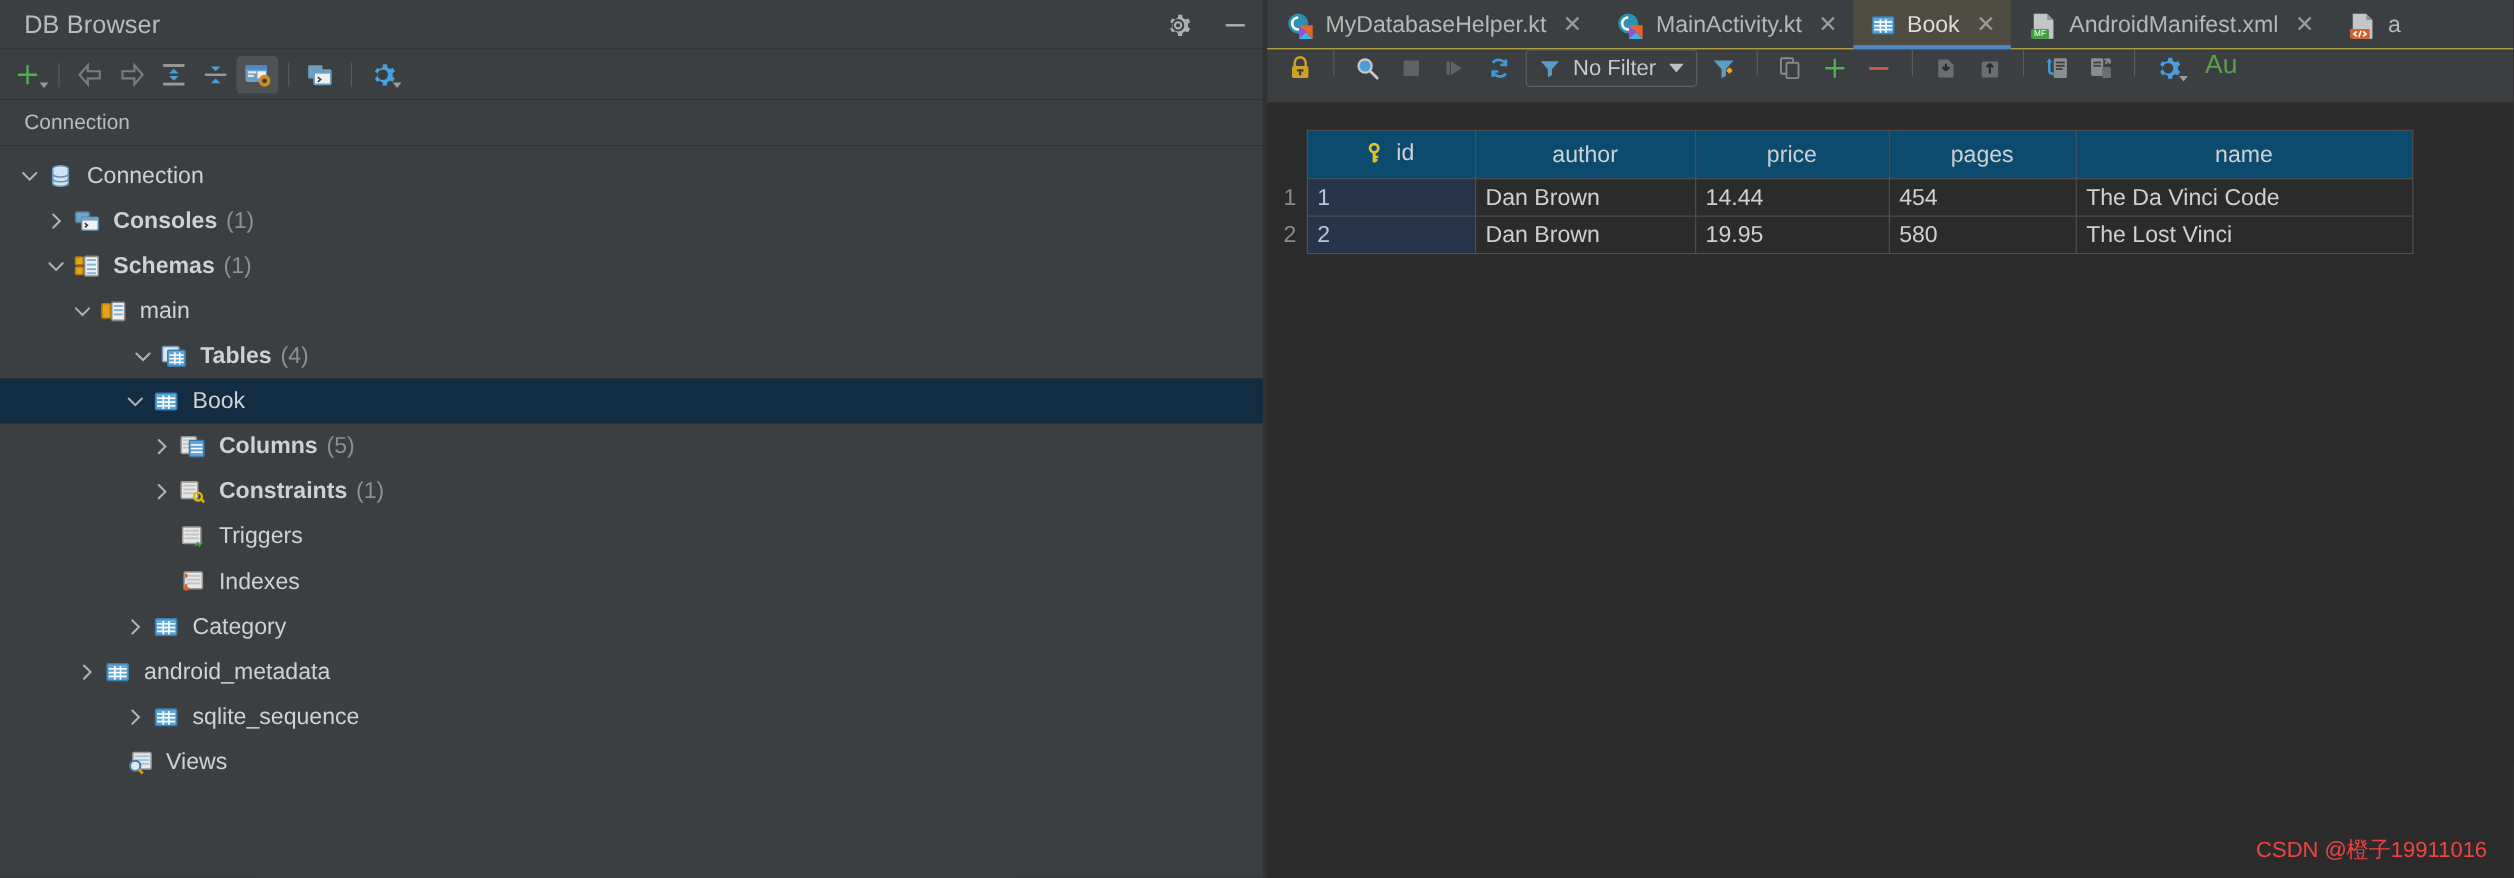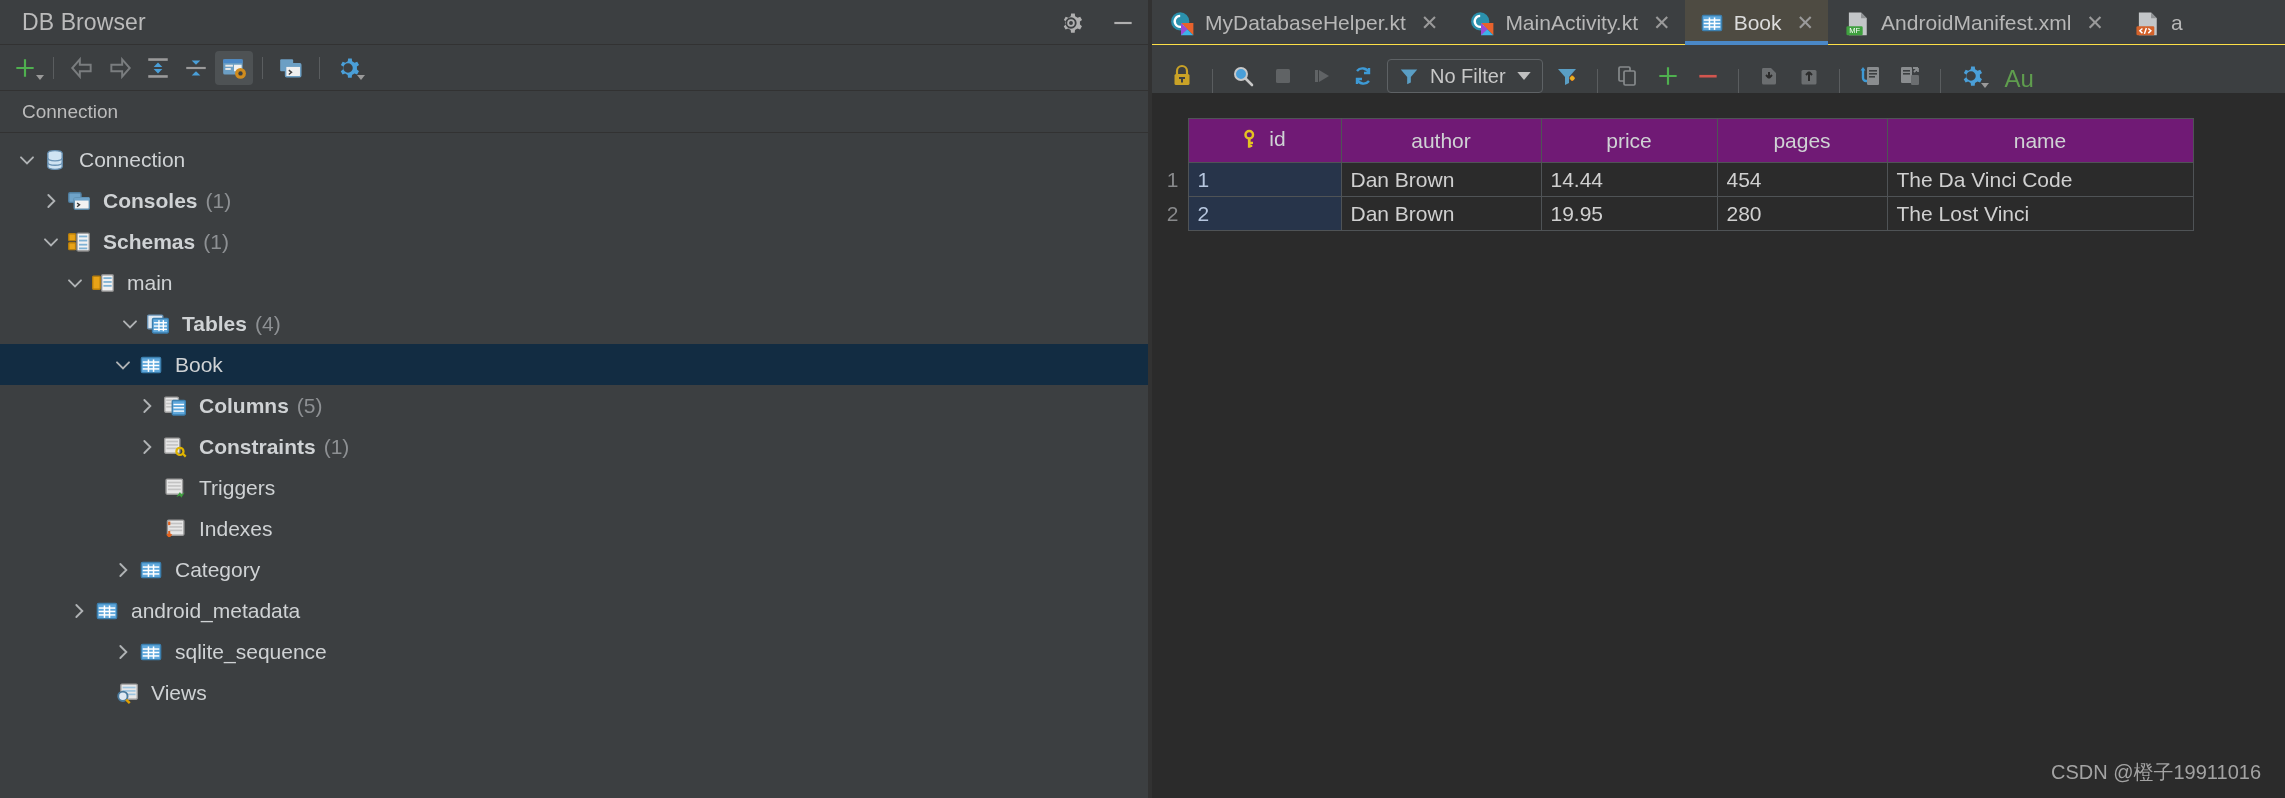--- a/index.html
+++ b/index.html
@@ -86,59 +86,59 @@
     white-space: nowrap; position: relative;
   }
   .etab.active { background: #4e4b42; color: #dcdcdc; }
   .etab .close { color: #9a9a9a; font-size: 21px; margin-left: 4px; }
   .etab-underline {
     position: absolute; left: 0; bottom: 0; height: 4px; width: 100%; background: #4a88c7;
   }
 
   .data-toolbar {
     position: absolute; left: 0; top: 45px; width: 1133px; height: 48px;
-    background: #3c3f41; display: flex; align-items: flex-end; padding-left: 10px;
+    background: #3c3f41; display: flex; align-items: flex-start; padding-left: 10px;
   }
   .dsep { width: 1px; height: 24px; background: #5a5d5f; margin: 0 10px; }
   .ditem { width: 40px; height: 34px; display: flex; align-items: center; justify-content: center; }
   .filter-box {
     display: flex; align-items: center; gap: 10px;
     height: 34px; padding: 0 10px; border: 1px solid #5e6265; border-radius: 4px;
     color: #c8c8c8; font-size: 20px; margin: 0 4px;
   }
   .au-text {
     color: #5f9d4e; font-size: 24px; margin-left: 14px; white-space: nowrap;
   }
 
   
   .grid { position: absolute; left: 0; top: 118px; }
   table.datagrid { border-collapse: collapse; }
   table.datagrid th {
-    background: #701a75; color: #cfd2d4; font-weight: normal; font-size: 21px;
+    background: #0c4a6e; color: #cfd2d4; font-weight: normal; font-size: 21px;
     height: 44px; border: 1px solid #4f5356; text-align: center; padding: 0 8px;
   }
   table.datagrid td {
     background: #2b2b2b; color: #d0d0d0; font-size: 21px; height: 34px;
     border: 1px solid #4f5356; padding: 0 9px; white-space: nowrap;
   }
   table.datagrid td.idcell { background: #27344a; color: #b6c6de; }
   table.datagrid th.corner { background: #2b2b2b; border: none; width: 36px; }
   table.datagrid td.gut {
     background: #2b2b2b; border: none; color: #88898b; text-align: right;
     padding-right: 9px; width: 36px; font-size: 21px;
   }
   .w-id   { width: 153px; }
   .w-auth { width: 200px; }
   .w-price{ width: 176px; }
   .w-pages{ width: 170px; }
   .w-name { width: 306px; }
 
   .watermark {
     position: absolute; right: 24px; bottom: 12px;
-    color: #a3a3a3; font-size: 20px;
+    color: #ef4444; font-size: 20px;
   }
   svg { overflow: visible; }
 </style>
 </head>
 <body>
 
 <div class="root">
 
   <div class="db-panel">
 
@@ -695,21 +695,21 @@
               <td class="w-auth">Dan Brown</td>
               <td class="w-price">14.44</td>
               <td class="w-pages">454</td>
               <td class="w-name">The Da Vinci Code</td>
             </tr>
             <tr>
               <td class="gut">2</td>
               <td class="w-id idcell">2</td>
               <td class="w-auth">Dan Brown</td>
               <td class="w-price">19.95</td>
-              <td class="w-pages">280</td>
+              <td class="w-pages">580</td>
               <td class="w-name">The Lost Vinci</td>
             </tr>
           </tbody>
         </table>
     </div>
 
     <div class="watermark">CSDN @橙子19911016</div>
   </div>
 </div>
 

